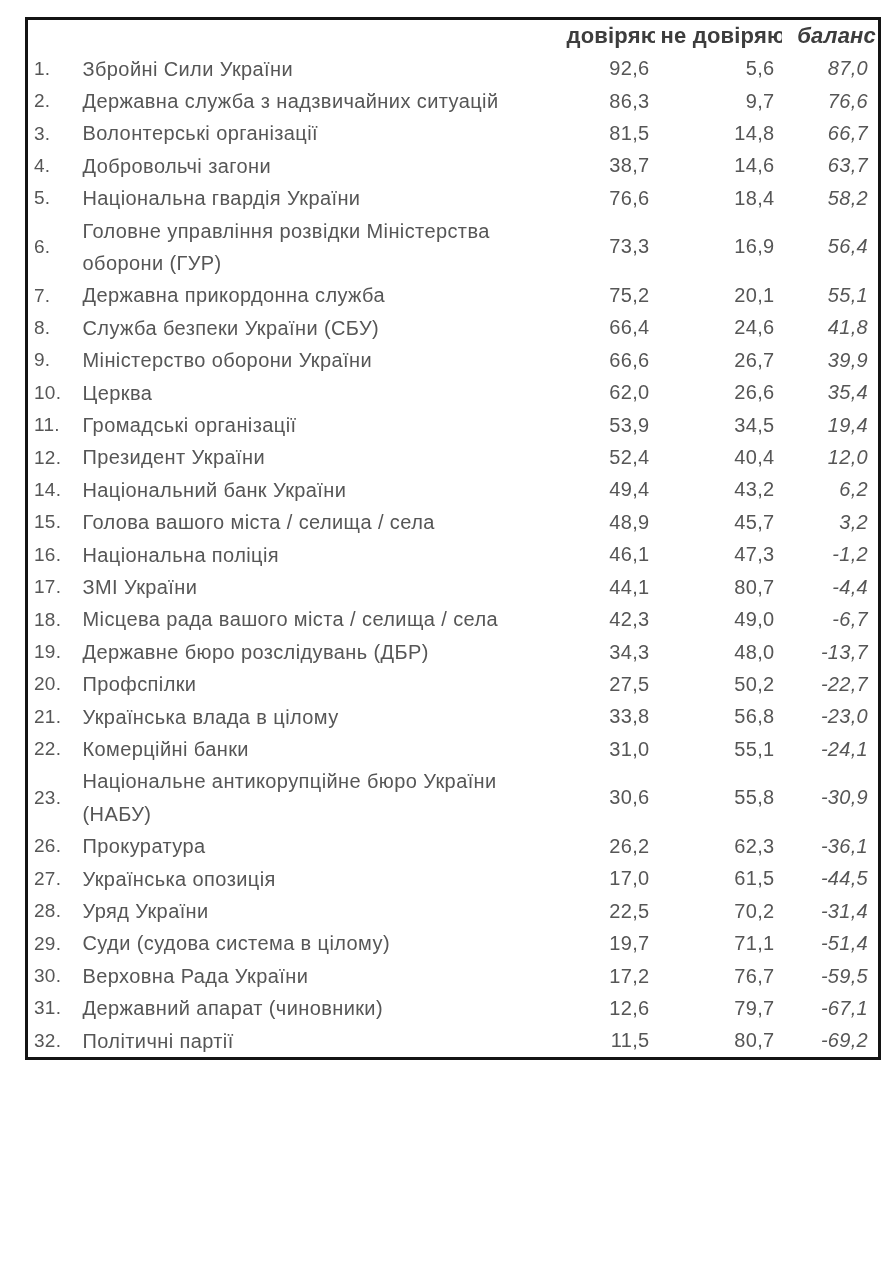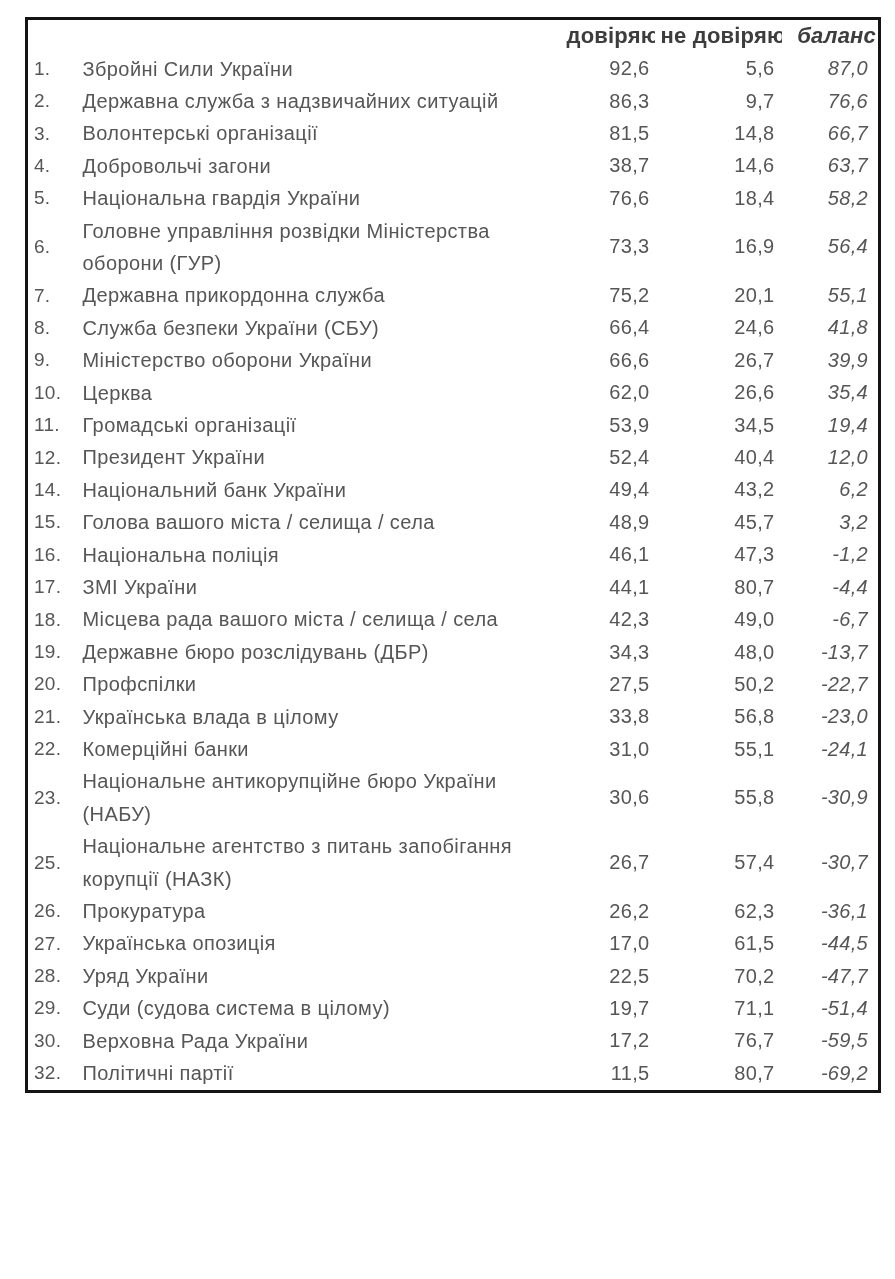--- a/index.html
+++ b/index.html
@@ -235,62 +235,62 @@
           <td class="val c-bal">-24,1</td>
         </tr>
         <tr>
           <td class="num">23.</td>
           <td class="name">Національне антикорупційне бюро України (НАБУ)</td>
           <td class="val c-trust">30,6</td>
           <td class="val c-distrust">55,8</td>
           <td class="val c-bal">-30,9</td>
         </tr>
         <tr>
-          <td class="num">25.</td>
-          <td class="name">Національне агентство з питань запобігання корупції (НАЗК)</td>
-          <td class="val c-trust">26,7</td>
-          <td class="val c-distrust">57,4</td>
-          <td class="val c-bal">-30,7</td>
-        </tr>
-        <tr>
           <td class="num">26.</td>
           <td class="name">Прокуратура</td>
           <td class="val c-trust">26,2</td>
           <td class="val c-distrust">62,3</td>
           <td class="val c-bal">-36,1</td>
         </tr>
         <tr>
           <td class="num">27.</td>
           <td class="name">Українська опозиція</td>
           <td class="val c-trust">17,0</td>
           <td class="val c-distrust">61,5</td>
           <td class="val c-bal">-44,5</td>
         </tr>
         <tr>
           <td class="num">28.</td>
           <td class="name">Уряд України</td>
           <td class="val c-trust">22,5</td>
           <td class="val c-distrust">70,2</td>
-          <td class="val c-bal">-47,7</td>
+          <td class="val c-bal">-31,4</td>
         </tr>
         <tr>
           <td class="num">29.</td>
           <td class="name">Суди (судова система в цілому)</td>
           <td class="val c-trust">19,7</td>
           <td class="val c-distrust">71,1</td>
           <td class="val c-bal">-51,4</td>
         </tr>
         <tr>
           <td class="num">30.</td>
           <td class="name">Верховна Рада України</td>
           <td class="val c-trust">17,2</td>
           <td class="val c-distrust">76,7</td>
           <td class="val c-bal">-59,5</td>
         </tr>
         <tr>
+          <td class="num">31.</td>
+          <td class="name">Державний апарат (чиновники)</td>
+          <td class="val c-trust">12,6</td>
+          <td class="val c-distrust">79,7</td>
+          <td class="val c-bal">-67,1</td>
+        </tr>
+        <tr>
           <td class="num">32.</td>
           <td class="name">Політичні партії</td>
           <td class="val c-trust">11,5</td>
           <td class="val c-distrust">80,7</td>
           <td class="val c-bal">-69,2</td>
         </tr>
       </tbody>
   </table>
 </div>
 

